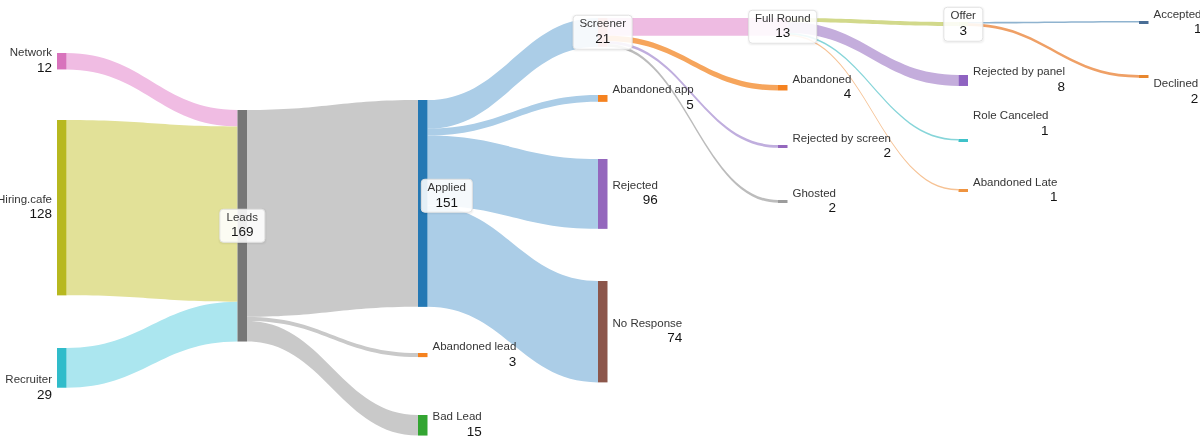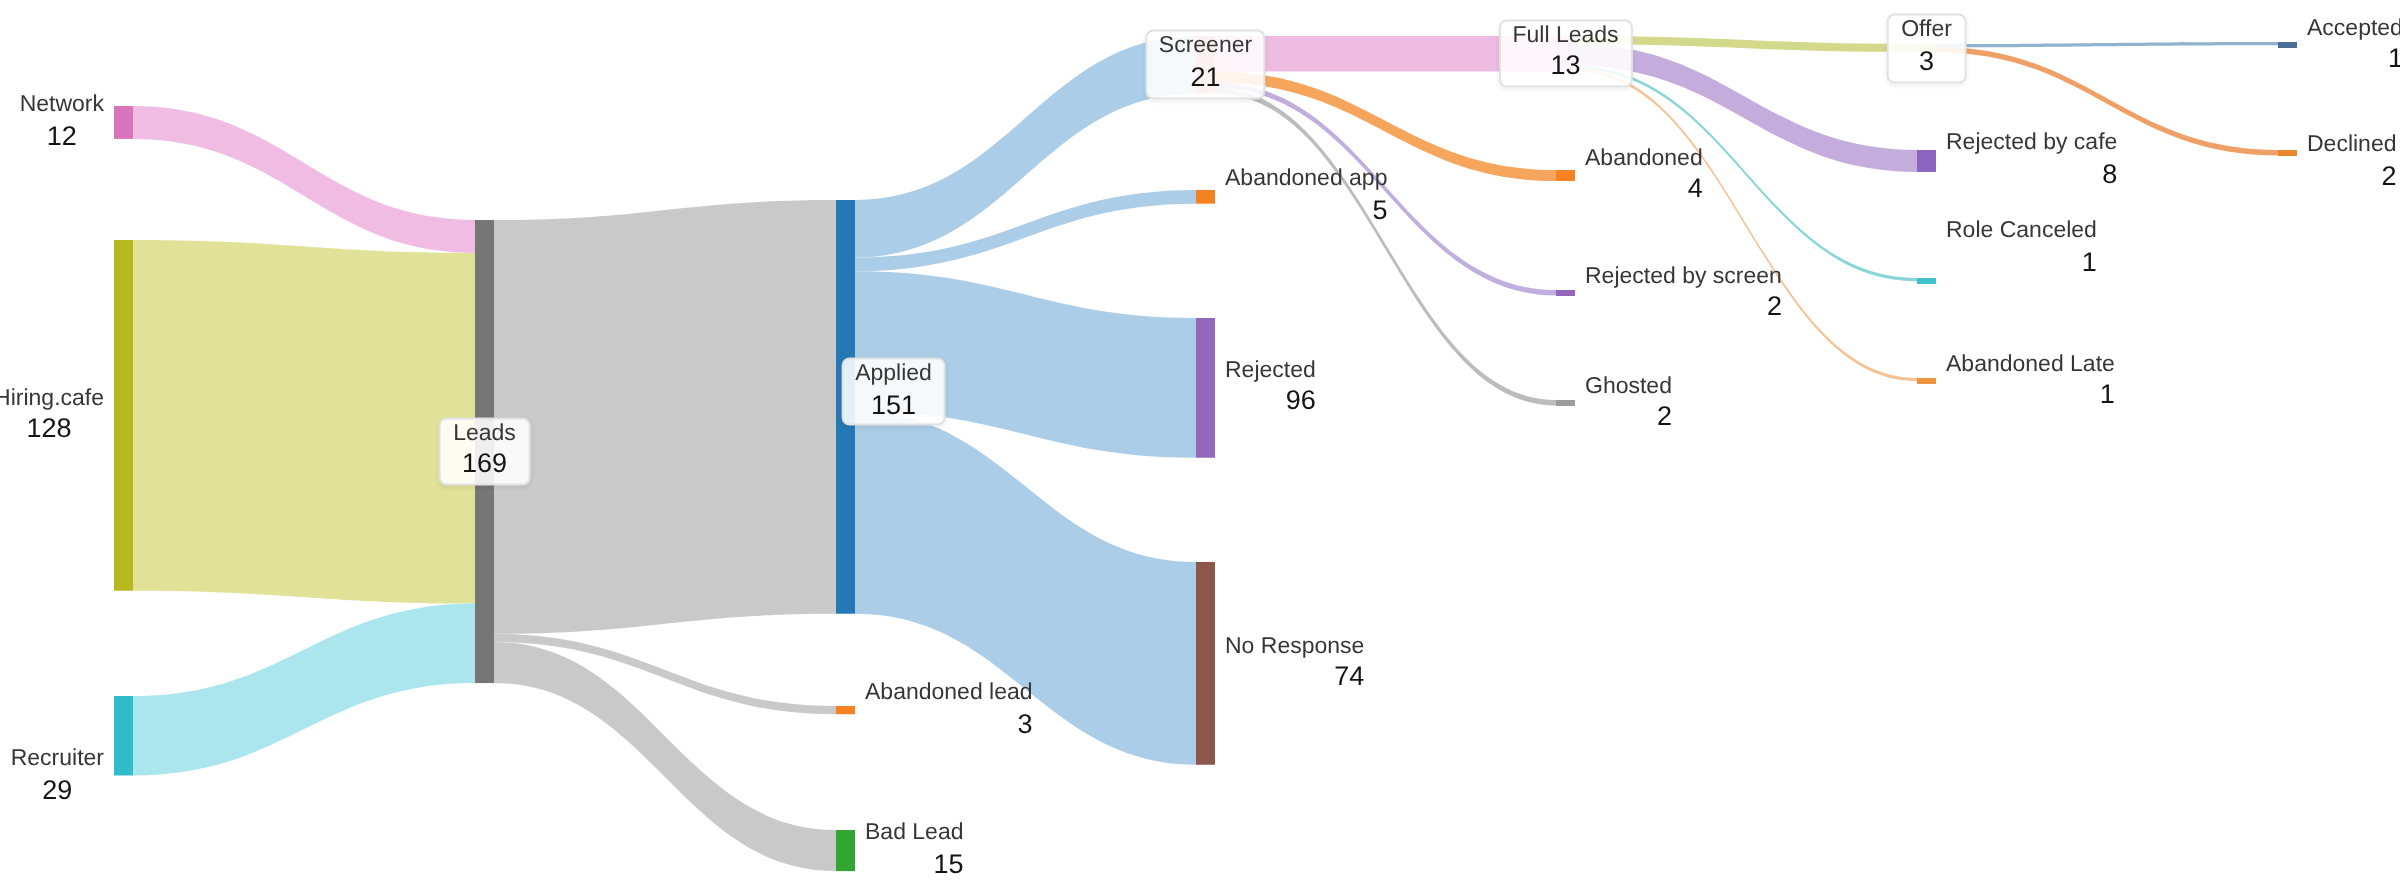--- a/index.html
+++ b/index.html
@@ -3,21 +3,21 @@
 <meta charset="utf-8">
 <style>
   html,body{margin:0;padding:0;background:#ffffff;font-family:"Liberation Sans",sans-serif;}
   .chart{position:relative;width:1200px;height:445px;background:#ffffff;overflow:hidden;}
   .chart svg{position:absolute;left:0;top:0;}
   .nlabel{position:absolute;line-height:1.18;color:#363636;white-space:nowrap;}
   .nlabel .nname{display:block;font-size:11.5px;}
   .nlabel .nvalue{display:block;font-size:13.5px;color:#141414;}
   .boxed{background:rgba(255,255,255,0.88);border:1px solid #e1e1e1;border-radius:4px;
          padding:1px 6px 2px 6px;text-align:center;box-shadow:0 1px 2px rgba(0,0,0,0.07);}
-  .plain-left{text-align:center;}
+  .plain-left{text-align:right;}
   .plain-right{text-align:right;}
 </style>
 </head>
 <body>
 
 <div class="chart">
   <svg id="flows-svg" width="1200" height="445" viewBox="0 0 1200 445">
       <path d="M66.5,53 C143.45,53 160.55,110 237.5,110 L237.5,126.44 C160.55,126.44 143.45,69.44 66.5,69.44 Z" fill="#f0bce3"></path>
       <path d="M66.5,120 C143.45,120 160.55,126.44 237.5,126.44 L237.5,301.8 C160.55,301.8 143.45,295.36 66.5,295.36 Z" fill="#e2e198"></path>
       <path d="M66.5,348 C143.45,348 160.55,301.8 237.5,301.8 L237.5,341.53000000000003 C160.55,341.53000000000003 143.45,387.73 66.5,387.73 Z" fill="#abe6ef"></path>
@@ -99,53 +99,53 @@
       </div>
       <div class="nlabel plain-right" style="left: 612.5px; top: 193.935px; transform: translateY(-50%);">
         <span class="nname">Rejected</span>
         <span class="nvalue">96</span>
       </div>
       <div class="nlabel plain-right" style="left: 612.5px; top: 331.69px; transform: translateY(-50%);">
         <span class="nname">No Response</span>
         <span class="nvalue">74</span>
       </div>
       <div class="nlabel boxed" style="left: 782.75px; top: 26.905px; transform: translate(-50%, -50%);">
-        <span class="nname">Full Leads</span>
+        <span class="nname">Full Round</span>
         <span class="nvalue">13</span>
       </div>
       <div class="nlabel plain-right" style="left: 792.5px; top: 87.74px; transform: translateY(-50%);">
         <span class="nname">Abandoned</span>
         <span class="nvalue">4</span>
       </div>
       <div class="nlabel plain-right" style="left: 792.5px; top: 146.5px; transform: translateY(-50%);">
         <span class="nname">Rejected by screen</span>
         <span class="nvalue">2</span>
       </div>
       <div class="nlabel plain-right" style="left: 792.5px; top: 201.5px; transform: translateY(-50%);">
         <span class="nname">Ghosted</span>
         <span class="nvalue">2</span>
       </div>
       <div class="nlabel boxed" style="left: 963.25px; top: 24.055px; transform: translate(-50%, -50%);">
         <span class="nname">Offer</span>
         <span class="nvalue">3</span>
       </div>
       <div class="nlabel plain-right" style="left: 973px; top: 80.48px; transform: translateY(-50%);">
-        <span class="nname">Rejected by cafe</span>
+        <span class="nname">Rejected by panel</span>
         <span class="nvalue">8</span>
       </div>
       <div class="nlabel plain-right" style="left: 973px; top: 124px; transform: translateY(-50%);">
         <span class="nname">Role Canceled</span>
         <span class="nvalue">1</span>
       </div>
       <div class="nlabel plain-right" style="left: 973px; top: 190.5px; transform: translateY(-50%);">
         <span class="nname">Abandoned Late</span>
         <span class="nvalue">1</span>
       </div>
       <div class="nlabel plain-right" style="left: 1153.5px; top: 22.5px; transform: translateY(-50%);">
         <span class="nname">Accepted</span>
         <span class="nvalue">1</span>
       </div>
-      <div class="nlabel plain-right" style="left: 1153.5px; top: 81px; transform: translateY(-50%);">
+      <div class="nlabel plain-right" style="left: 1153.5px; top: 92px; transform: translateY(-50%);">
         <span class="nname">Declined</span>
         <span class="nvalue">2</span>
       </div>
     </div>
 </div>
 
 </body></html>

